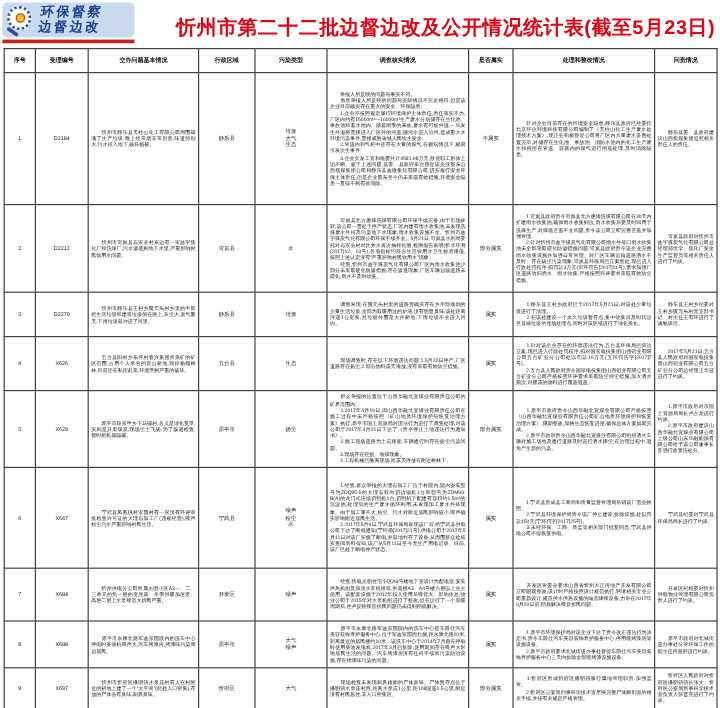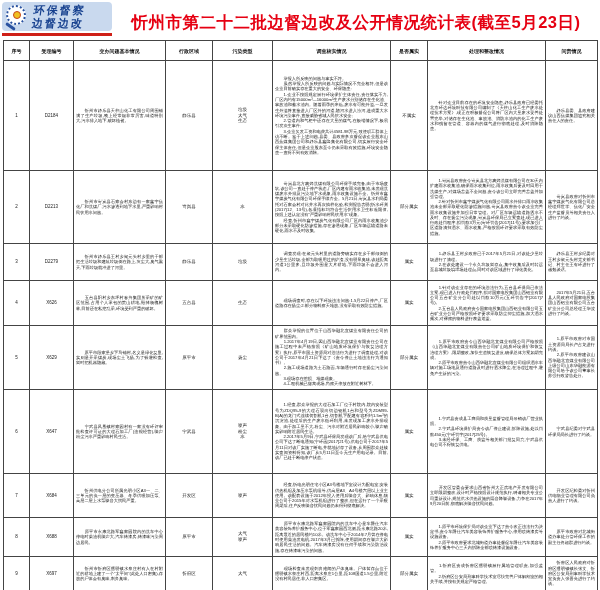--- a/index.html
+++ b/index.html
@@ -7,21 +7,21 @@
   
   .hdr{height:40px;display:flex;align-items:flex-start;}
   .logo-wrap{width:114px;flex:0 0 114px;padding:2px 0 0 2px;}
   .logo{position:relative;width:110px;height:29px;background:#c9d9ee;border-radius:4px;display:flex;align-items:center;padding-left:2px;box-sizing:border-box;}
   .emblem{position:relative;width:26px;height:26px;flex:0 0 26px;}
   .em-ring{position:absolute;left:2px;top:1px;width:20px;height:20px;border:2px dotted #2a52a0;border-radius:50%;background:#fff;box-sizing:border-box;}
   .em-core{position:absolute;left:9px;top:7px;width:8px;height:8px;border-radius:50%;background:#f0c020;border:1px solid #c7471f;box-sizing:border-box;}
   .em-handle{position:absolute;left:1px;bottom:2px;width:11px;height:3px;background:#2a52a0;transform:rotate(35deg);border-radius:2px;}
   .logo-text{margin-left:3px;font-weight:bold;color:#17418f;font-size:11px;line-height:1.15;letter-spacing:2px;transform:skewX(-8deg);white-space:nowrap;}
   .stripe{width:110px;height:3px;background:#cf2018;margin-top:2px;}
-  .title{flex:1;align-self:center;text-align:center;color:#e60012;font-weight:bold;font-size:16.5px;letter-spacing:0.5px;padding:6px 4px 0 0;white-space:nowrap;}
+  .title{flex:1;align-self:center;text-align:right;color:#e60012;font-weight:bold;font-size:16.5px;letter-spacing:0.5px;padding:6px 4px 0 0;white-space:nowrap;}
   
   table{border-collapse:collapse;table-layout:fixed;width:594px;margin-left:3px;}
   th,td{border:1px solid #444;overflow:hidden;box-sizing:border-box;vertical-align:middle;}
   th{font-size:5px;font-weight:bold;color:#111;height:20px;padding:0 1px;}
   td{color:#1a1a1a;padding:1px 2px;}
   td.c{font-size:4.5px;text-align:center;line-height:1.3;}
   td.pre{white-space:pre-line;}
   td.p{font-size:4.2px;line-height:1.26;text-align:justify;white-space:pre-line;}
   tr.r0{height:110px}tr.r1{height:73px}tr.r2{height:37px}tr.r3{height:45px}tr.r4{height:64px}
   tr.r5{height:84px}tr.r6{height:44px}tr.r7{height:39px}tr.r8{height:34px}

